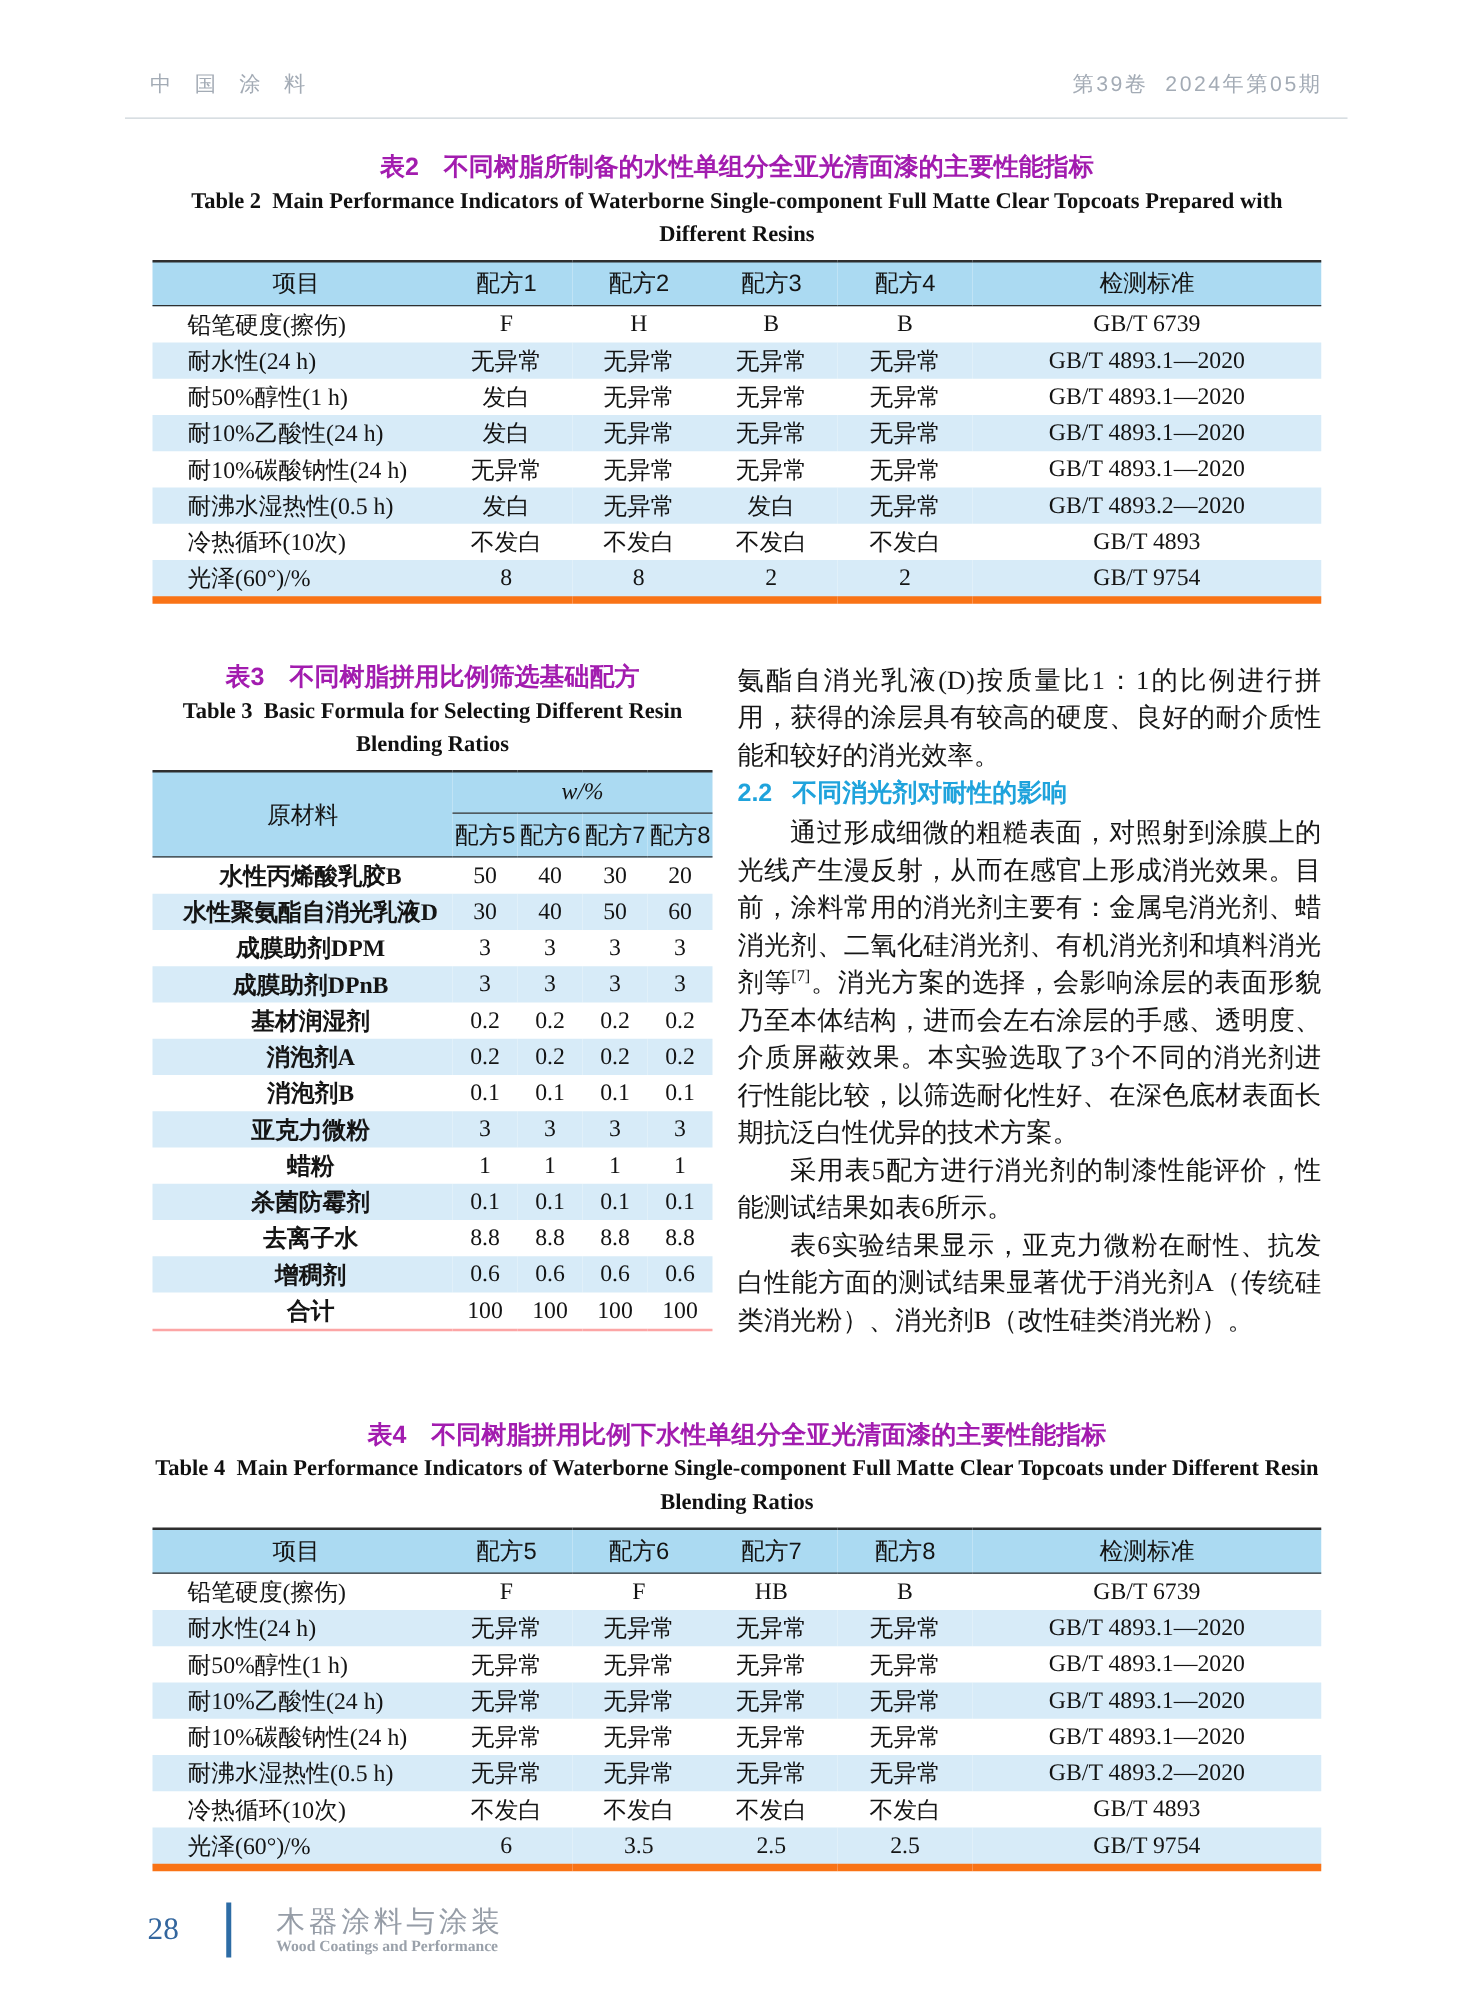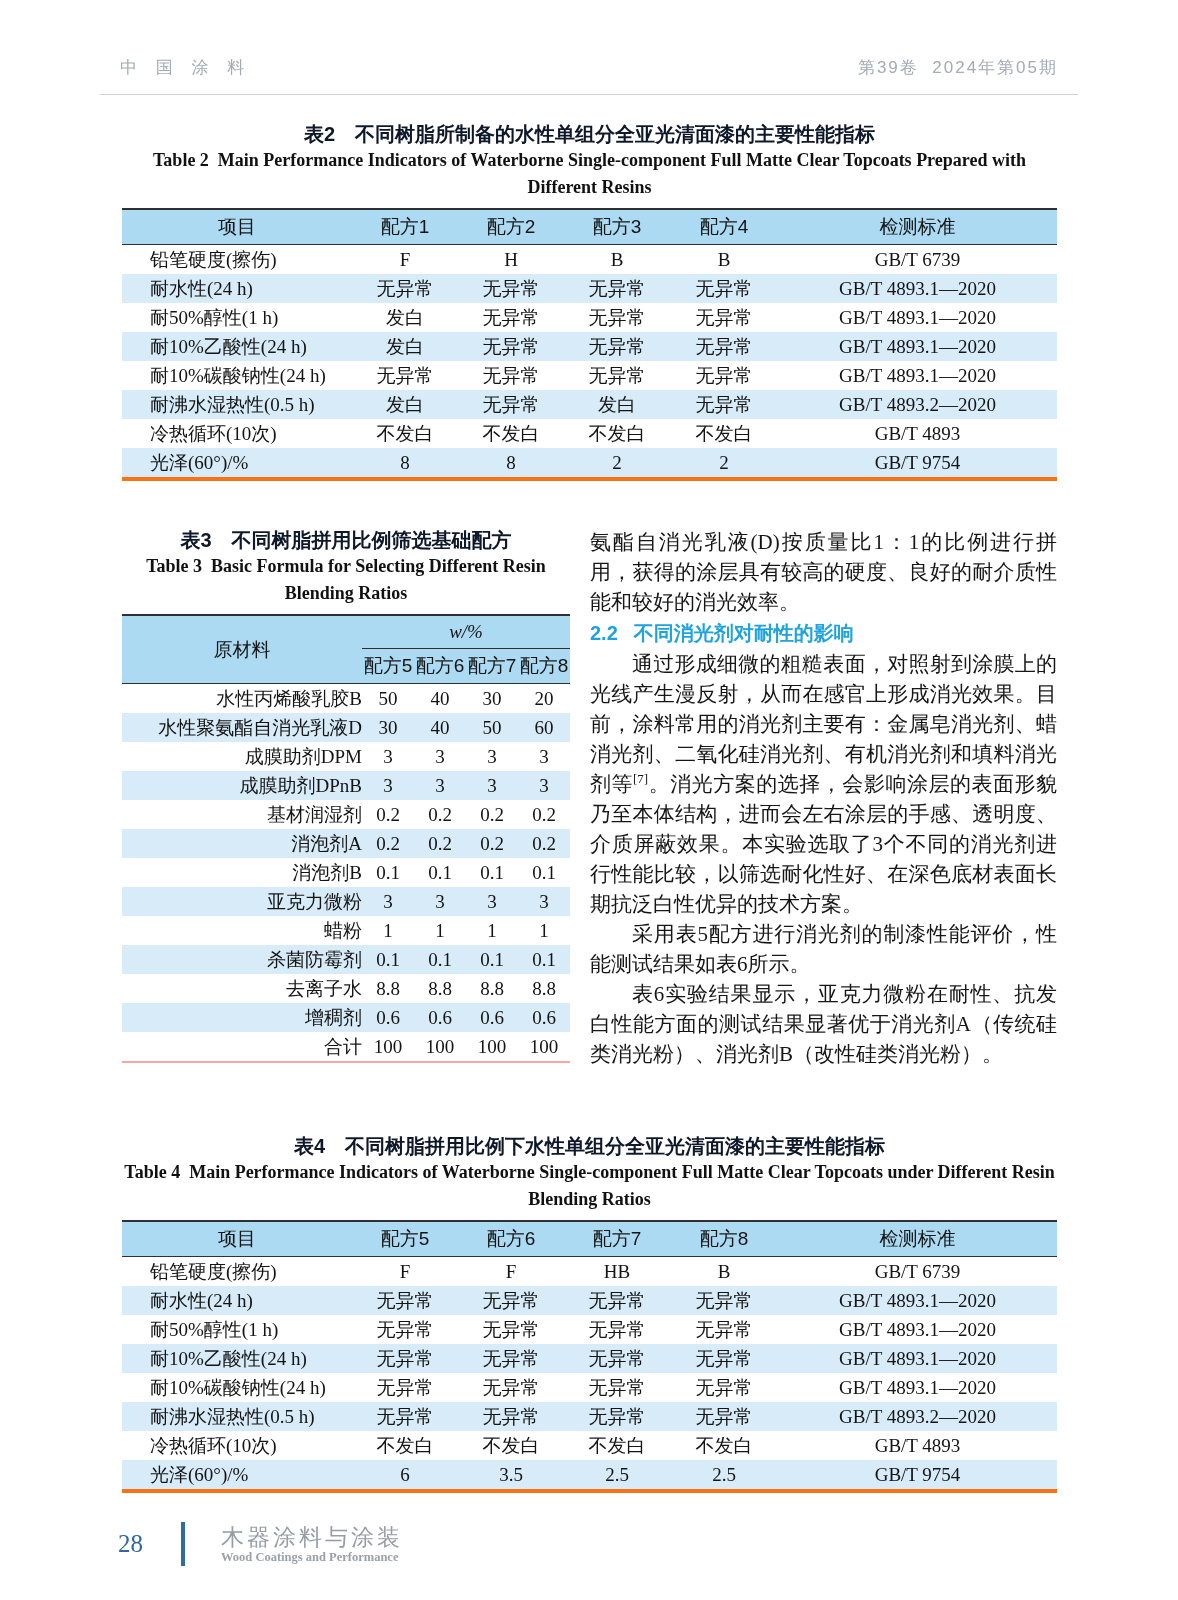--- a/index.html
+++ b/index.html
@@ -19,32 +19,32 @@
     font-size:17px;color:#a3abb5;
   }
   .journal-name{letter-spacing:7px;}
   .issue-info{letter-spacing:2px;white-space:pre;}
   .header-divider{
     position:absolute;top:94px;left:100px;right:100px;
     border-bottom:1px solid #ccd3d9;
   }
   
   .tbl-title-zh{
-    text-align:center;font-weight:bold;font-size:20px;color:#0f172a;
+    text-align:center;font-weight:bold;font-size:20px;color:#a21caf;
     font-family:"Liberation Sans","DejaVu Sans",sans-serif;
     white-space:pre;line-height:26px;
   }
   .tt-en-line{
     text-align:center;font-weight:bold;font-size:18px;color:#111;
     font-family:"Liberation Serif","DejaVu Serif",serif;
     white-space:pre;line-height:27px;
   }
   
   table{border-collapse:collapse;table-layout:fixed;}
-  .perf-table{width:935px;border-top:2px solid #2f2f2f;border-bottom:4px solid #f97316;margin-top:7px;}
+  .perf-table{width:935px;border-top:2px solid #2f2f2f;border-bottom:6px solid #f97316;margin-top:7px;}
   .perf-table th{
     background:#abdaf2;height:32px;font-size:19px;font-weight:normal;
     font-family:"Liberation Sans","DejaVu Sans",sans-serif;
     border-bottom:1px solid #2f2f2f;
   }
   .perf-table td{height:29px;font-size:19px;text-align:center;padding:0;}
   .perf-table td.label-cell{text-align:left;padding-left:28px;}
   .perf-table tbody tr:nth-child(even){background:#d7ebf8;}
   
   .formula-table{width:448px;border-top:2px solid #2f2f2f;border-bottom:2px solid #fca5a5;margin-top:7px;}
@@ -53,21 +53,21 @@
     font-family:"Liberation Sans","DejaVu Sans",sans-serif;
   }
   .formula-table thead tr:last-child th{border-bottom:1px solid #2f2f2f;}
   th.wpct-cell{
     height:30px;border-bottom:1px solid #2f2f2f;
     font-family:"Liberation Serif","DejaVu Serif",serif;font-style:italic;font-size:19px;
   }
   th.subcol{height:32px;}
   th.col1-cell{border-bottom:1px solid #2f2f2f;}
   .formula-table td{height:29px;font-size:19px;text-align:center;padding:0;}
-  .formula-table td.label-cell{text-align:right;padding-left:13px;}
+  .formula-table td.label-cell{text-align:center;padding-left:13px;font-weight:bold;}
   .formula-table tbody tr:nth-child(even){background:#d7ebf8;}
   
   .content{position:absolute;left:122px;top:121px;width:935px;}
   .mid-row{display:flex;margin-top:46px;}
   .mid-left{width:448px;flex:0 0 448px;}
   .mid-right{width:467px;flex:0 0 467px;margin-left:20px;}
   .t4-block{margin-top:64px;}
   
   .body-text{font-size:21px;line-height:30px;text-align:justify;color:#161616;}
   .body-text p{margin:0;}

